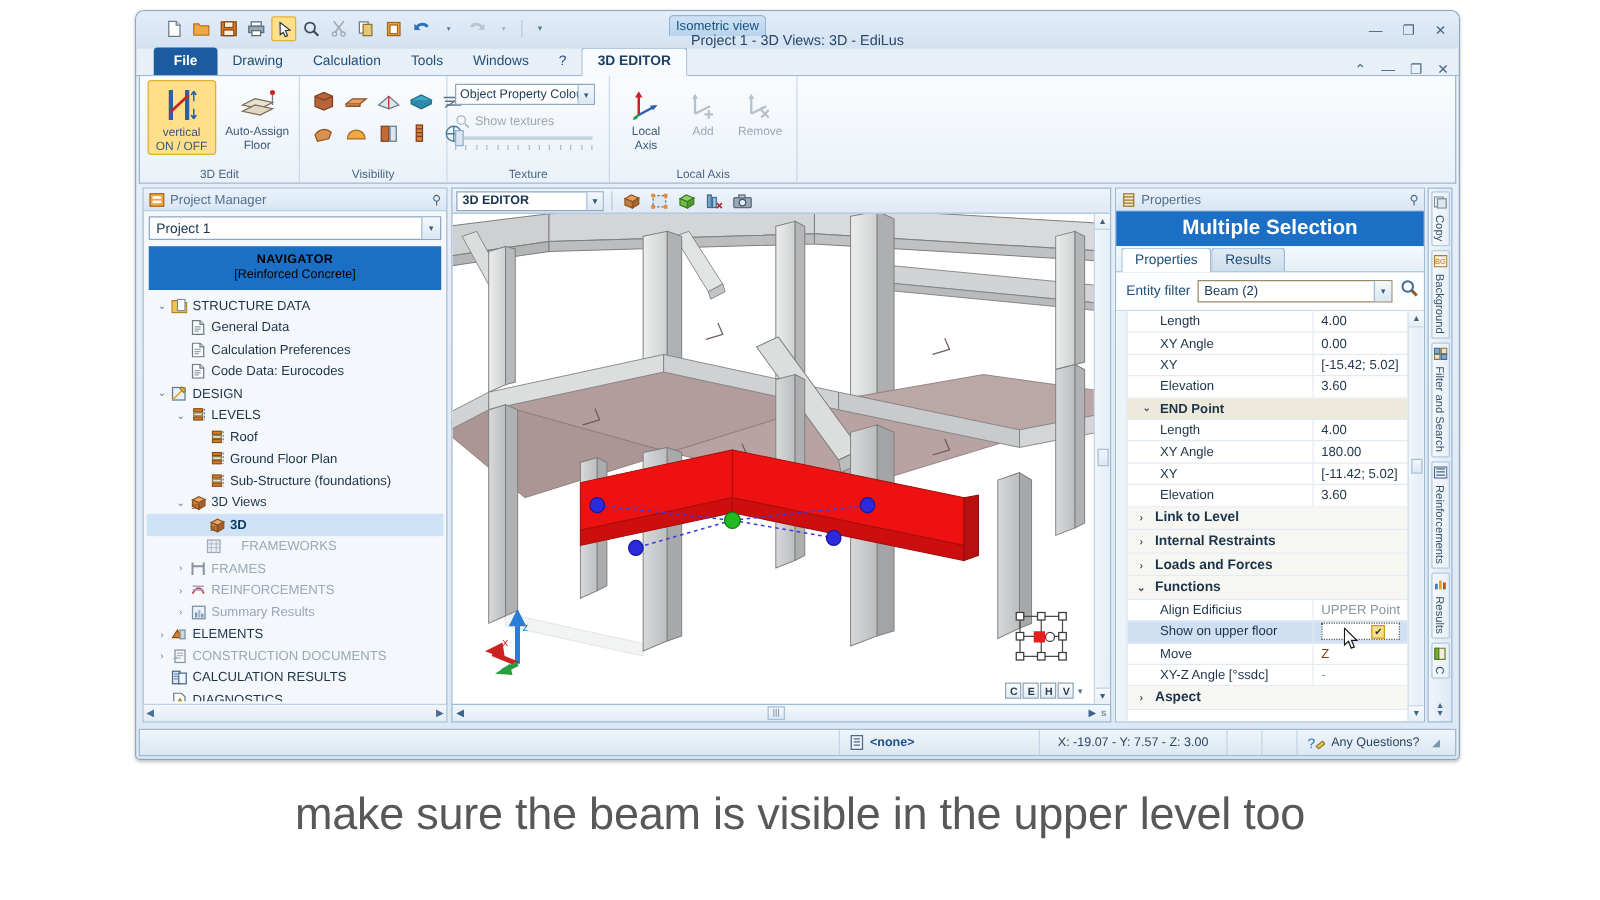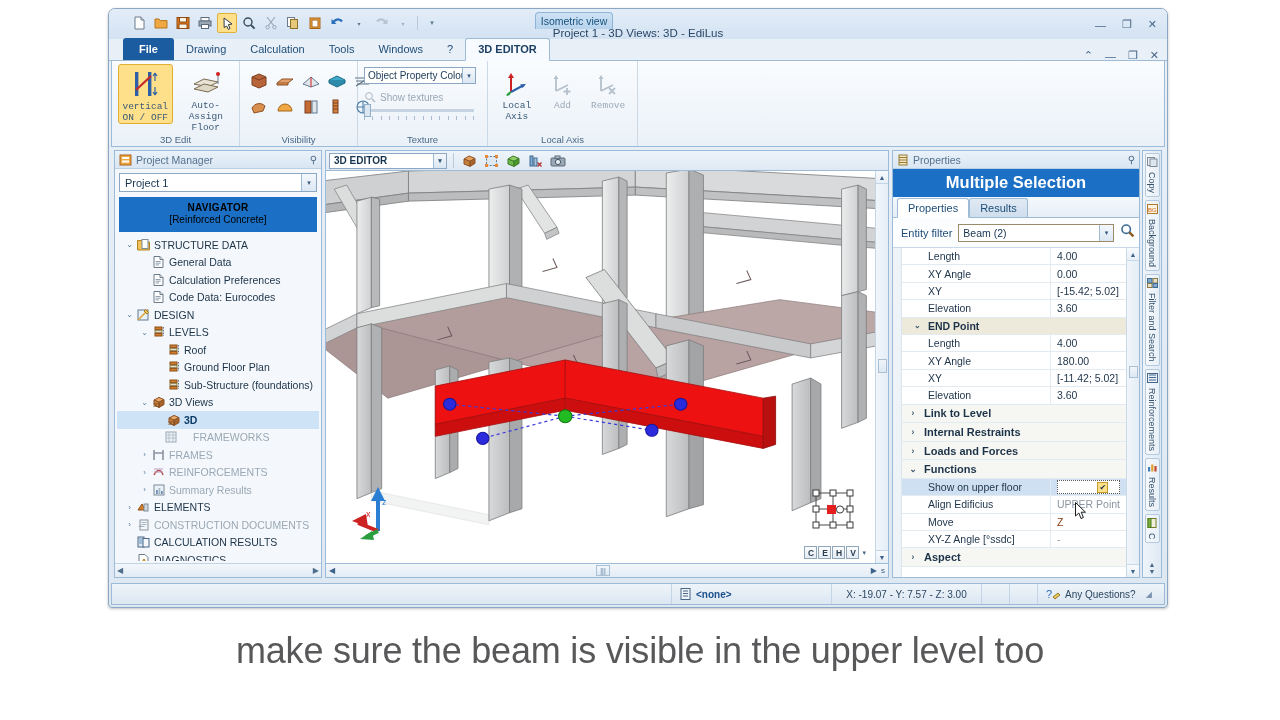--- a/index.html
+++ b/index.html
@@ -86,21 +86,21 @@
   }
   .rgroup { position: relative; height: 100%; padding: 3px 6px 0 6px; border-right: 1px solid #cbd9e6; }
   .rgroup-label {
     position: absolute; bottom: 1px; left:0; right:0; text-align:center;
     font-size: 9.5px; color: #4a6785;
   }
   .rgroup-body { display:flex; align-items: flex-start; height: 68px; }
 
   .bigbtn {
     width: 56px; display:flex; flex-direction: column; align-items:center;
-    font-size: 9.5px; color:#3a5a78; text-align:center; line-height:11px; padding-top:2px;font-family:Liberation Mono, monospace;
+    font-size: 9.5px; color:#3a5a78; text-align:center; line-height:11px; padding-top:2px;
   }
   .bigbtn.sel { background: #ffe08a; border:1px solid #dfae33; border-radius:3px; }
   .bigbtn .glyph { height: 34px; display:flex; align-items:center; justify-content:center; }
   .bigbtn.disabled { color:#9aa8b5; }
 
   .icongrid { display:grid; grid-template-columns: repeat(5, 26px); grid-auto-rows: 26px; padding-top:4px; }
   .icongrid .ic { display:flex; align-items:center; justify-content:center; }
 
   .combo-small {
     width: 112px; height: 17px; background:#fff; border:1px solid #8ba7c4;
@@ -120,21 +120,21 @@
   .ticks i { width:1px; height:4px; background:#a9bccd; display:block; }
 
   
   .work {
     position: absolute; left: 2px; top: 138px; right: 2px; bottom: 26px;
     display: flex;
   }
 
   
   .pm {
-    width: 208px; background: #f4f8fc;
+    width: 244px; background: #f4f8fc;
     border: 1px solid #9dbad6; margin: 3px 0 3px 3px;
     display: flex; flex-direction: column;
   }
   .pm-head {
     height: 18px; background: linear-gradient(#eaf2fa,#d9e6f3);
     border-bottom:1px solid #b9cfe3;
     display:flex; align-items:center; padding: 0 4px; gap:4px;
     font-size: 10.5px; color:#55718e;
   }
   .pm-head .pin { margin-left:auto; font-size:10px; color:#4a6785; }
@@ -1185,31 +1185,31 @@
                     <span class="tw">›</span>
                     <span>Loads and Forces</span>
                   </div>
                 </div>
                 <div class="grow cat">
                   <div class="c1">
                     <span class="tw">⌄</span>
                     <span>Functions</span>
                   </div>
                 </div>
+                <div class="grow">
+                  <div class="c1">Align Edificius</div>
+                  <div class="c2 muted">UPPER Point</div>
+                </div>
                 <div class="grow hl">
                   <div class="c1">Show on upper floor</div>
                   <div class="c2">
                     <div class="cell-edit">
                       <span class="cell-chk">✔</span>
                     </div>
                   </div>
-                </div>
-                <div class="grow">
-                  <div class="c1">Align Edificius</div>
-                  <div class="c2 muted">UPPER Point</div>
                 </div>
                 <div class="grow">
                   <div class="c1">Move</div>
                   <div class="c2 accent">Z</div>
                 </div>
                 <div class="grow">
                   <div class="c1">XY-Z Angle  [°ssdc]</div>
                   <div class="c2 muted">-</div>
                 </div>
                 <div class="grow cat">

